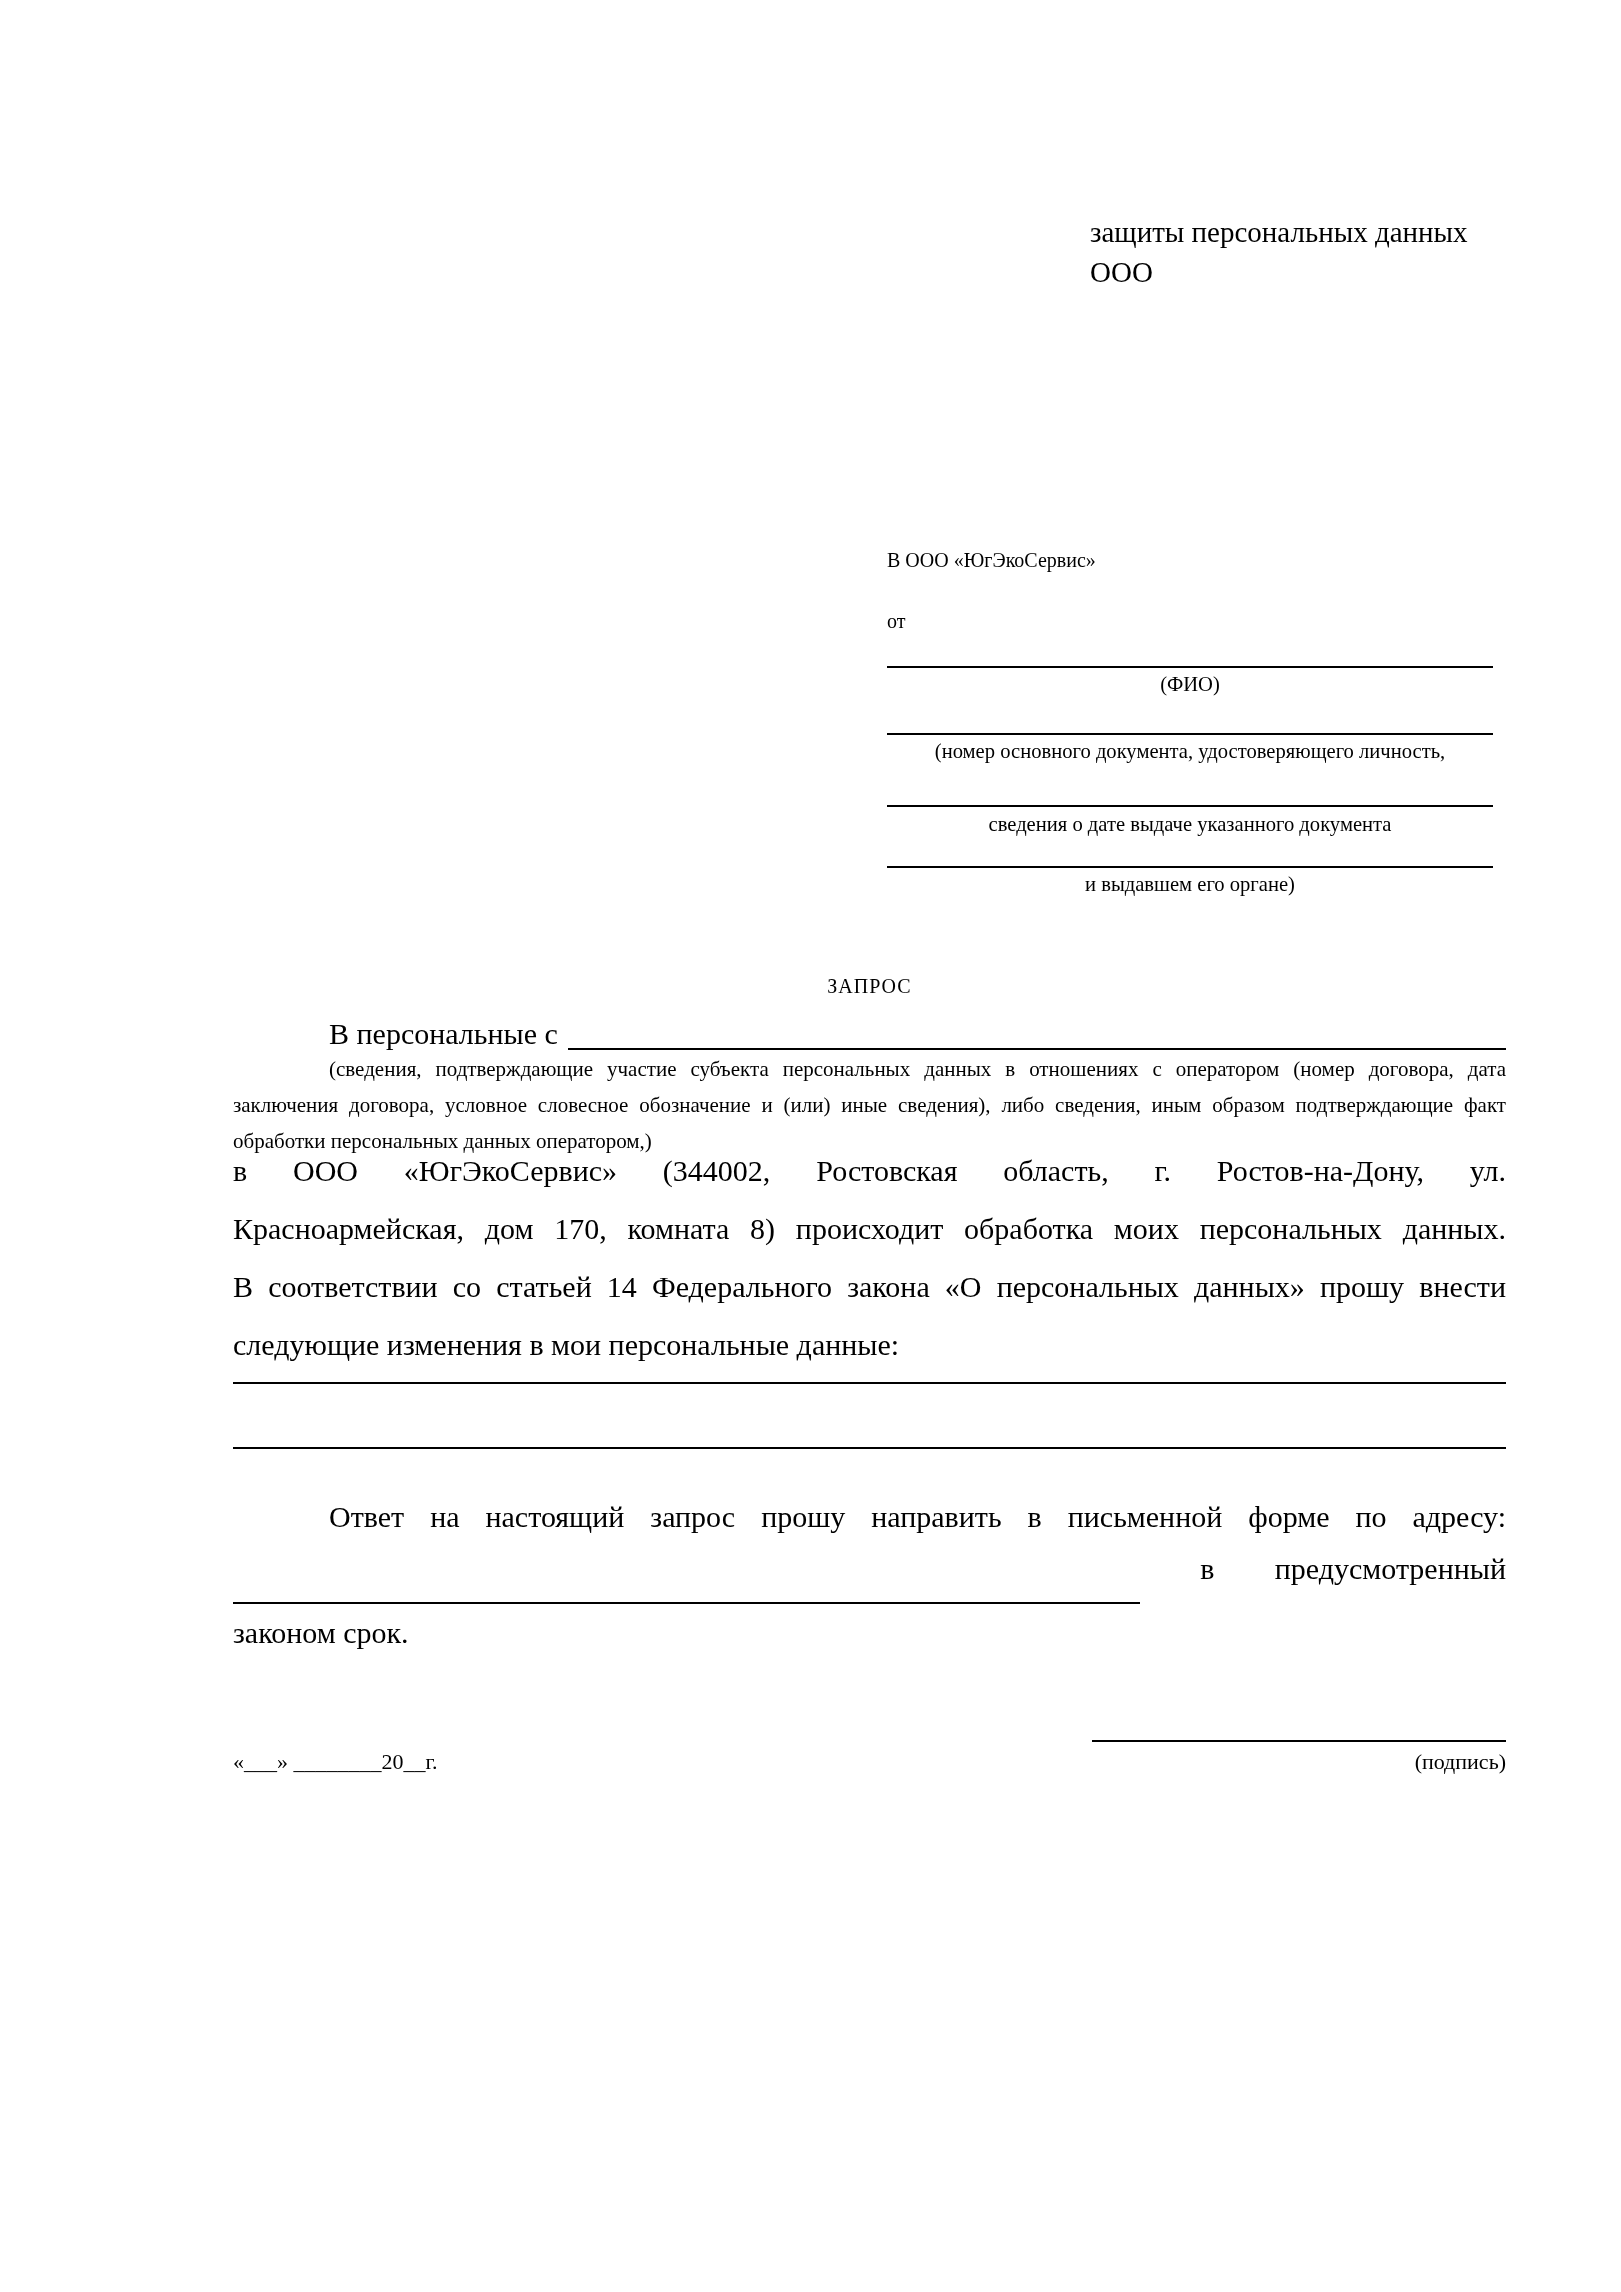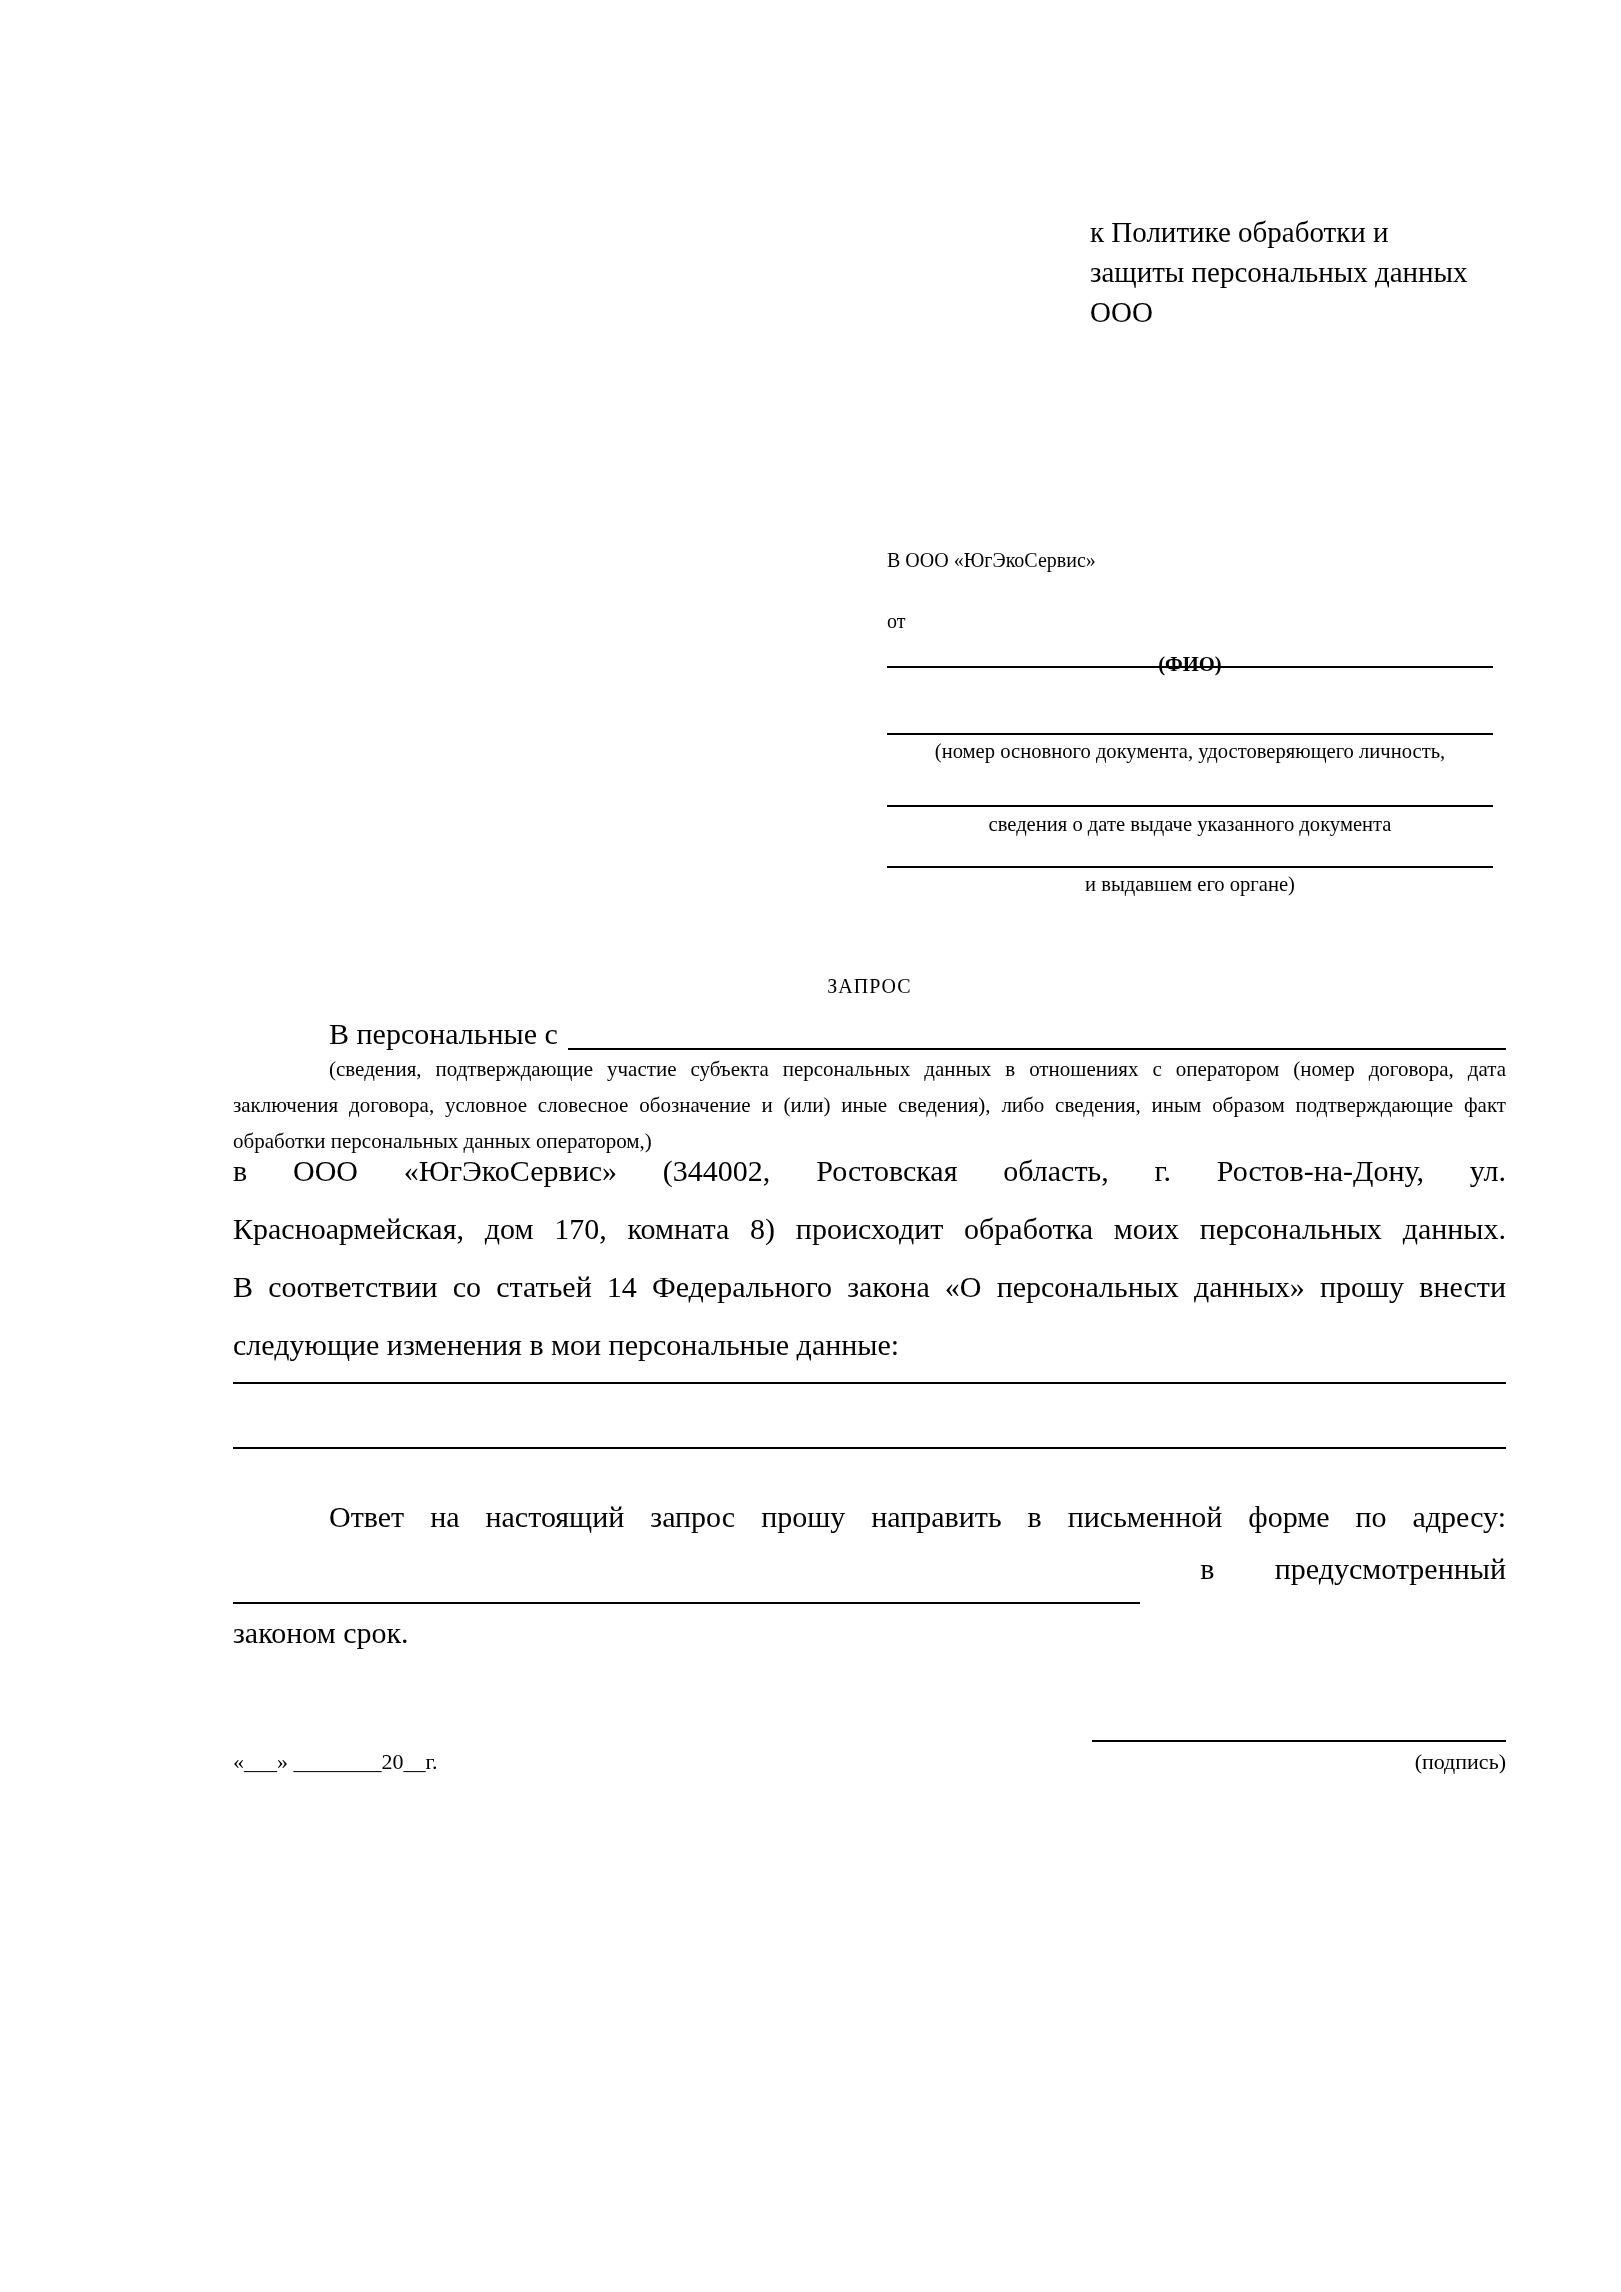--- a/index.html
+++ b/index.html
@@ -70,31 +70,30 @@
   .sig-group { display:flex; align-items:flex-end;flex-direction:column; }
   .sig-group .fill { width:414px; height:33px; border-bottom:2.9px solid #000; }
   .sig-group .sig-cap { white-space:nowrap; padding-bottom:0px; }
 </style>
 </head>
 <body>
 
 <div class="page">
 
   <div class="abs appendix">
-    <div>к Политике обработки и</div>
     <div>защиты персональных данных</div>
     <div>ООО</div>
   </div>
 
 
   <div class="abs addr-text" style="top:549px;">В ООО «ЮгЭкоСервис»</div>
   <div class="abs addr-text" style="top:610px;">от</div>
 
   <div class="abs fill-line" style="top:632px;"></div>
-  <div class="abs cap" style="top:652px;font-weight:bold;">(ФИО)</div>
+  <div class="abs cap" style="top:672px;">(ФИО)</div>
 
   <div class="abs fill-line" style="top:699px;"></div>
   <div class="abs cap" style="top:739px;">(номер основного документа, удостоверяющего личность,</div>
 
   <div class="abs fill-line" style="top:771px;"></div>
   <div class="abs cap" style="top:812px;">сведения о дате выдаче указанного документа</div>
 
   <div class="abs fill-line" style="top:832px;"></div>
   <div class="abs cap" style="top:872px;">и выдавшем его органе)</div>
 

